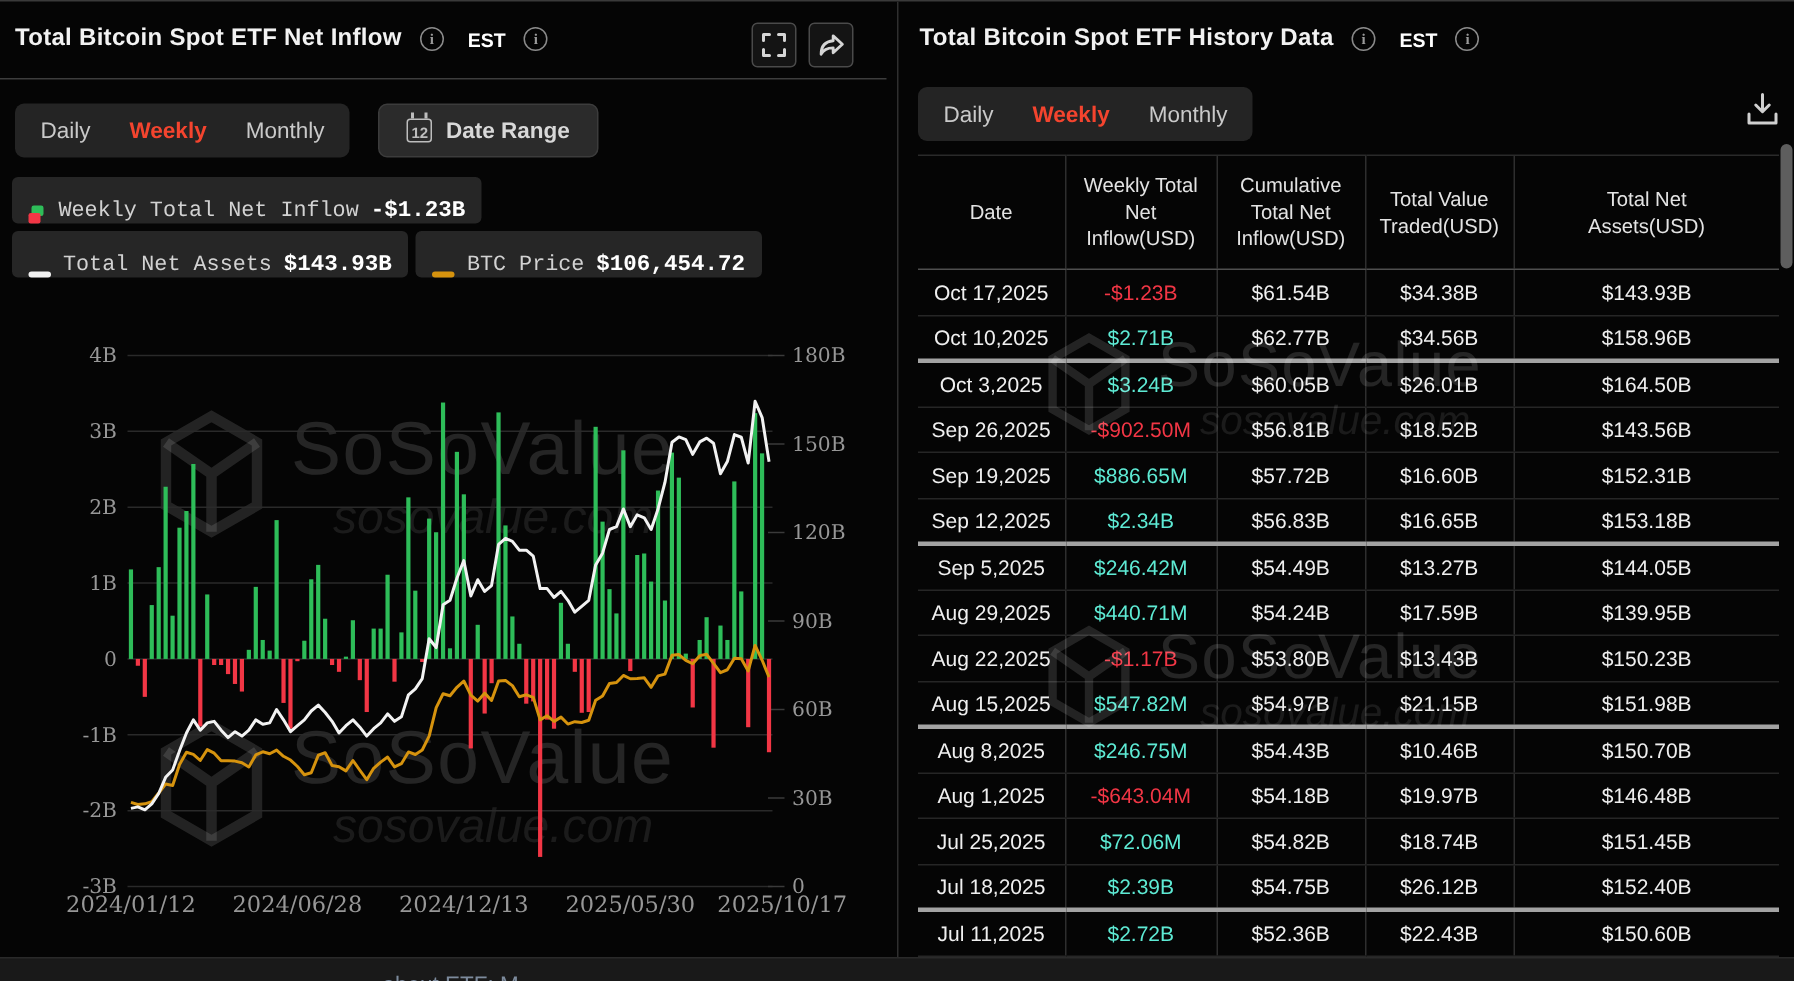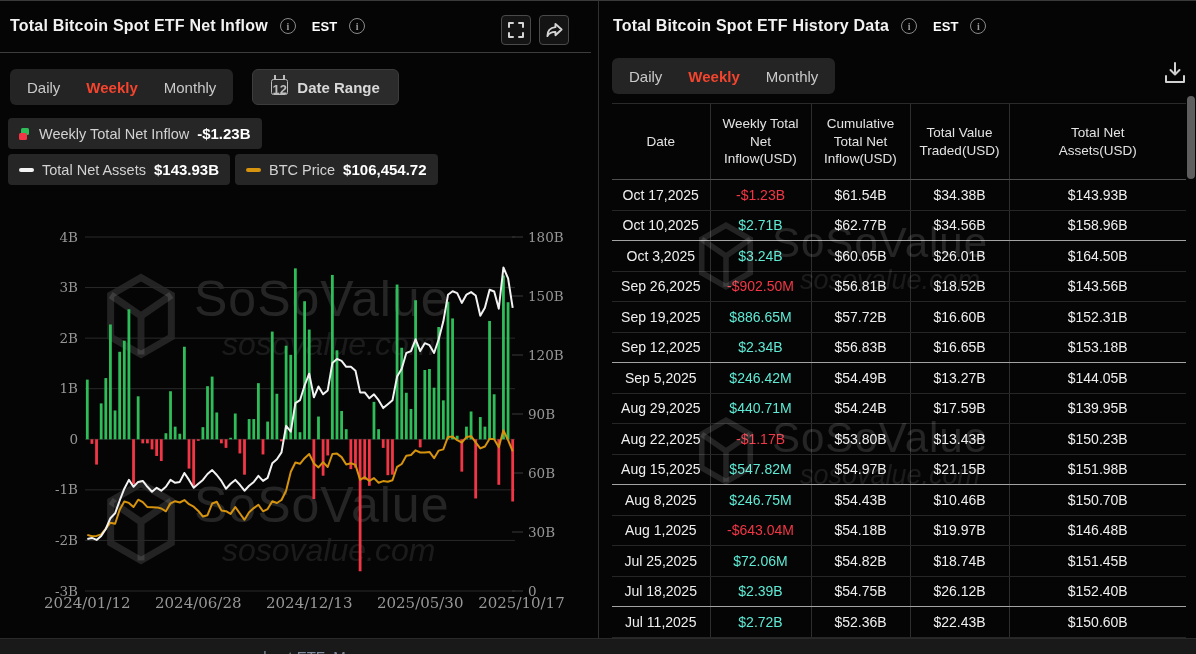--- a/index.html
+++ b/index.html
@@ -33,27 +33,27 @@
   .tabs { display:inline-flex; align-items:center; background:#242424; border-radius:6px; padding:2px 4px; height:36px; }
   .tab { padding:7px 13px; font-size:15px; color:#c9c9c9; cursor:pointer; }
   .tab.active { color:var(--accent,#f4442e); font-weight:bold; }
   .daterange { display:inline-flex; align-items:center; gap:9px; background:#2b2b2b;
     border:1px solid #3c3c3c; border-radius:6px; height:36px; padding:0 18px; cursor:pointer; }
   .daterange .lbl { font-size:15px; font-weight:bold; color:#d8d8d8; }
   .cal { position:relative; width:17px; height:16px; border:1.6px solid #bdbdbd; border-radius:2.5px;
     display:flex; align-items:flex-end; justify-content:center; }
   .cal:before, .cal:after { content:""; position:absolute; top:-5px; width:2px; height:4px; background:#bdbdbd; }
   .cal:before { left:2px; } .cal:after { right:2px; }
-  .cal span { font-size:13px; font-weight:bold; color:#bdbdbd; line-height:9px; }
+  .cal span { font-size:10px; font-weight:bold; color:#bdbdbd; line-height:9px; }
 
   
   .legend-row { position:absolute; left:8px; display:flex; gap:5px; }
   .lg-row1 { top:117px; } .lg-row2 { top:153px; }
-  .pill { display:inline-flex; align-items:center; gap:8px; background:#262626; border-radius:4px;
-    height:31px; padding:0 11px; cursor:pointer; }
+  .pill { display:inline-flex; align-items:flex-end; gap:8px; background:#262626; border-radius:4px;
+    height:31px; padding:0 11px; cursor:pointer;font-family:Liberation Mono, monospace; }
   .pill .lab { font-size:14.5px; color:#d2d2d2; }
   .pill .val { font-size:15px; font-weight:bold; color:#fff; }
   .ic-inflow { position:relative; width:12px; height:12px; }
   .ic-inflow i { position:absolute; width:8px; height:7px; border-radius:1.5px; }
   .ic-inflow .g { left:2px; top:0; background:#2ebd59; }
   .ic-inflow .r { left:0; bottom:0; background:#f23645; }
   .dash { width:15px; height:4px; border-radius:2px; }
   .dash.white { background:#f2f2f2; } .dash.orange { background:#d6930e; }
 
   
@@ -73,21 +73,21 @@
 
   
   .tablewrap { position:absolute; left:0; top:102px; width:574px; }
   table { border-collapse:collapse; width:574px; table-layout:fixed; }
   col.c1{width:98px;} col.c2{width:101px;} col.c3{width:99px;} col.c4{width:99px;} col.c5{width:177px;}
   thead th { height:76px; font-size:13.5px; font-weight:normal; color:#e3e3e3; text-align:center;
     vertical-align:middle; line-height:1.3; white-space:pre-line;
     border-top:1px solid #2a2a2a; border-bottom:1px solid #4f4f4f; }
   th + th, td + td { border-left:1px solid #2e2e2e; }
   tbody td { height:30.5px; font-size:14px; text-align:center; color:#efefef; border-bottom:1px solid #262626; }
-  tbody tr.sep-strong td { border-bottom:1px solid #a3a3a3; }
+  tbody tr.sep-strong td { border-bottom:3px solid #a3a3a3; }
   td.pos { color:#5eead4; } td.neg { color:#f23645; }
   .dl-btn { position:absolute; top:60px; right:10px; cursor:pointer; }
   .dl-btn svg { stroke:#d0d0d0; fill:none; stroke-width:2; stroke-linecap:round; stroke-linejoin:round; }
   .scrollbar { position:absolute; right:1px; top:95px; width:8px; height:83px; background:#5e5e5e; border-radius:4px; z-index:4; }
 
   
   .footer { position:absolute; left:0; bottom:0; width:1196px; height:16px; background:#191919;
     border-top:1px solid #2a2a2a; overflow:hidden; z-index:5; }
   .footer span { position:absolute; left:255px; top:9px; font-size:15px; color:#7d8b9d; }
 </style>

